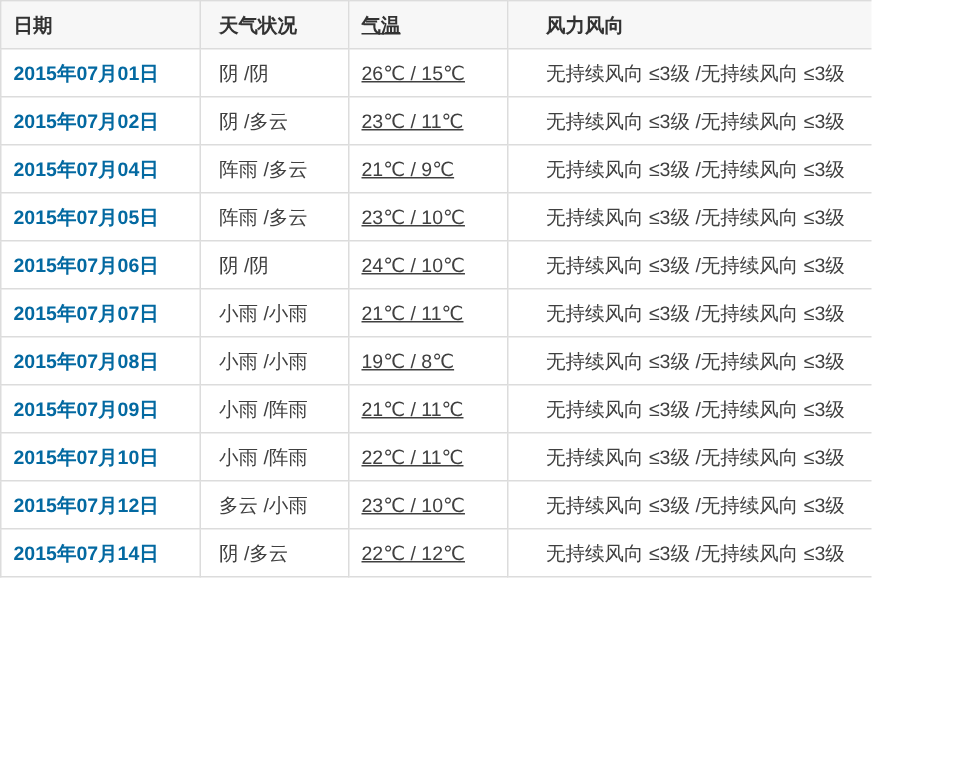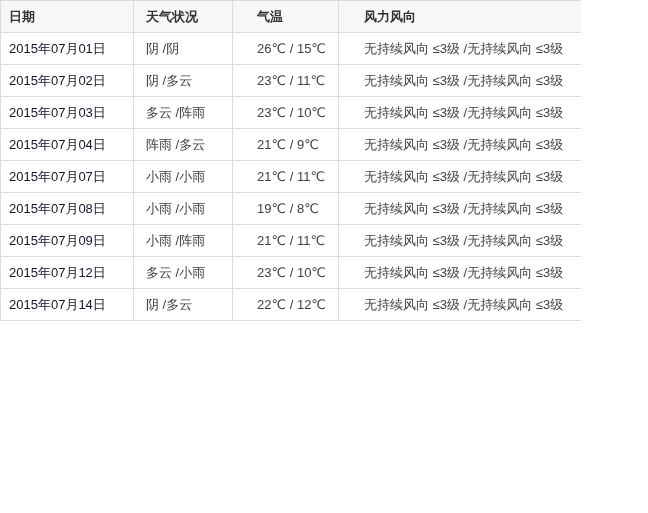--- a/index.html
+++ b/index.html
@@ -35,27 +35,28 @@
     color: #404040;
   }
   table.weather thead th {
     background: #f7f7f7;
     color: #333333;
     font-weight: bold;
   }
   
   table.weather th:nth-child(1), table.weather td:nth-child(1) { padding-left: 8px; }
   table.weather th:nth-child(2), table.weather td:nth-child(2) { padding-left: 12px; }
-  table.weather th:nth-child(3), table.weather td:nth-child(3) { padding-left: 24px; }
+  table.weather th:nth-child(3), table.weather td:nth-child(3) { padding-left: 8px; text-decoration: underline; }
   table.weather th:nth-child(4), table.weather td:nth-child(4) { padding-left: 25px; }
 
   a.date-link {
-    color: #0f172a;
+    color: #0369a1;
     text-decoration: none;
     cursor: pointer;
+    font-weight: bold;
   }
 </style>
 </head>
 <body>
 
 <div class="page">
   <table class="weather">
     <colgroup>
       <col class="c-date">
         <col class="c-weather">
@@ -82,39 +83,47 @@
 
   <tr>
     <td>
       <a class="date-link">2015年07月02日</a>
     </td>
     <td>阴 /多云</td>
     <td>23℃ / 11℃</td>
     <td>无持续风向 ≤3级 /无持续风向 ≤3级</td>
   </tr>
 
-  <tr>
-    <td>
-      <a class="date-link">2015年07月03日</a>
-    </td>
-    <td>多云 /阵雨</td>
-    <td>23℃ / 10℃</td>
-    <td>无持续风向 ≤3级 /无持续风向 ≤3级</td>
-  </tr>
 
   <tr>
     <td>
       <a class="date-link">2015年07月04日</a>
     </td>
     <td>阵雨 /多云</td>
     <td>21℃ / 9℃</td>
     <td>无持续风向 ≤3级 /无持续风向 ≤3级</td>
   </tr>
 
+  <tr>
+    <td>
+      <a class="date-link">2015年07月05日</a>
+    </td>
+    <td>阵雨 /多云</td>
+    <td>23℃ / 10℃</td>
+    <td>无持续风向 ≤3级 /无持续风向 ≤3级</td>
+  </tr>
 
+  <tr>
+    <td>
+      <a class="date-link">2015年07月06日</a>
+    </td>
+    <td>阴 /阴</td>
+    <td>24℃ / 10℃</td>
+    <td>无持续风向 ≤3级 /无持续风向 ≤3级</td>
+  </tr>
 
   <tr>
     <td>
       <a class="date-link">2015年07月07日</a>
     </td>
     <td>小雨 /小雨</td>
     <td>21℃ / 11℃</td>
     <td>无持续风向 ≤3级 /无持续风向 ≤3级</td>
   </tr>
 
@@ -129,20 +138,28 @@
 
   <tr>
     <td>
       <a class="date-link">2015年07月09日</a>
     </td>
     <td>小雨 /阵雨</td>
     <td>21℃ / 11℃</td>
     <td>无持续风向 ≤3级 /无持续风向 ≤3级</td>
   </tr>
 
+  <tr>
+    <td>
+      <a class="date-link">2015年07月10日</a>
+    </td>
+    <td>小雨 /阵雨</td>
+    <td>22℃ / 11℃</td>
+    <td>无持续风向 ≤3级 /无持续风向 ≤3级</td>
+  </tr>
 
 
   <tr>
     <td>
       <a class="date-link">2015年07月12日</a>
     </td>
     <td>多云 /小雨</td>
     <td>23℃ / 10℃</td>
     <td>无持续风向 ≤3级 /无持续风向 ≤3级</td>
   </tr>

